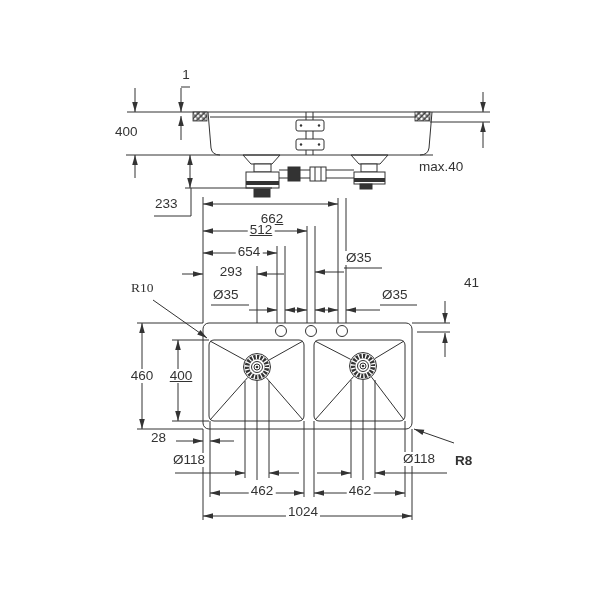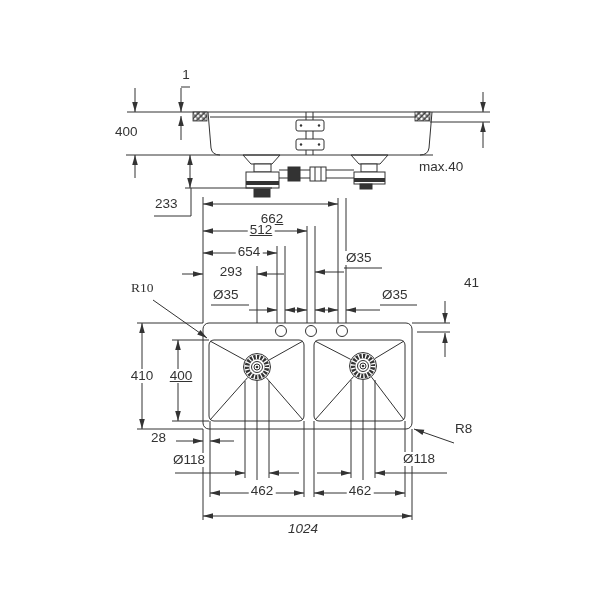--- a/index.html
+++ b/index.html
@@ -204,23 +204,23 @@
 
 <div class="lbl ctr" style="left:272px;top:212px;text-decoration:underline;">662</div>
 <div class="lbl ctr" style="left:261px;top:223px;text-decoration:underline;">512</div>
 <div class="lbl ctr" style="left:249px;top:245px;">654</div>
 <div class="lbl ctr" style="left:231px;top:265px;">293</div>
 <div class="lbl" style="left:211px;top:288px;">Ø35</div>
 <div class="lbl" style="left:344px;top:251px;">Ø35</div>
 <div class="lbl" style="left:380px;top:288px;">Ø35</div>
 <div class="lbl" style="left:129px;top:281px;font-family:Liberation Serif, serif;">R10</div>
 <div class="lbl" style="left:438px;top:276px;margin-left:24px;">41</div>
-<div class="lbl ctr" style="left:142px;top:369px;">410</div>
+<div class="lbl ctr" style="left:142px;top:369px;">460</div>
 <div class="lbl ctr" style="left:181px;top:369px;text-decoration:underline;">400</div>
 <div class="lbl" style="left:149px;top:431px;">28</div>
 <div class="lbl" style="left:171px;top:453px;">Ø118</div>
 <div class="lbl" style="left:401px;top:452px;">Ø118</div>
 <div class="lbl ctr" style="left:262px;top:484px;">462</div>
 <div class="lbl ctr" style="left:360px;top:484px;">462</div>
-<div class="lbl ctr" style="left:303px;top:522px;font-style:italic;">1024</div>
-<div class="lbl" style="left:453px;top:422px;">R8</div>
+<div class="lbl ctr" style="left:303px;top:505px;">1024</div>
+<div class="lbl" style="left:453px;top:454px;font-weight:bold;">R8</div>
 
 </div>
 
 </body></html>

